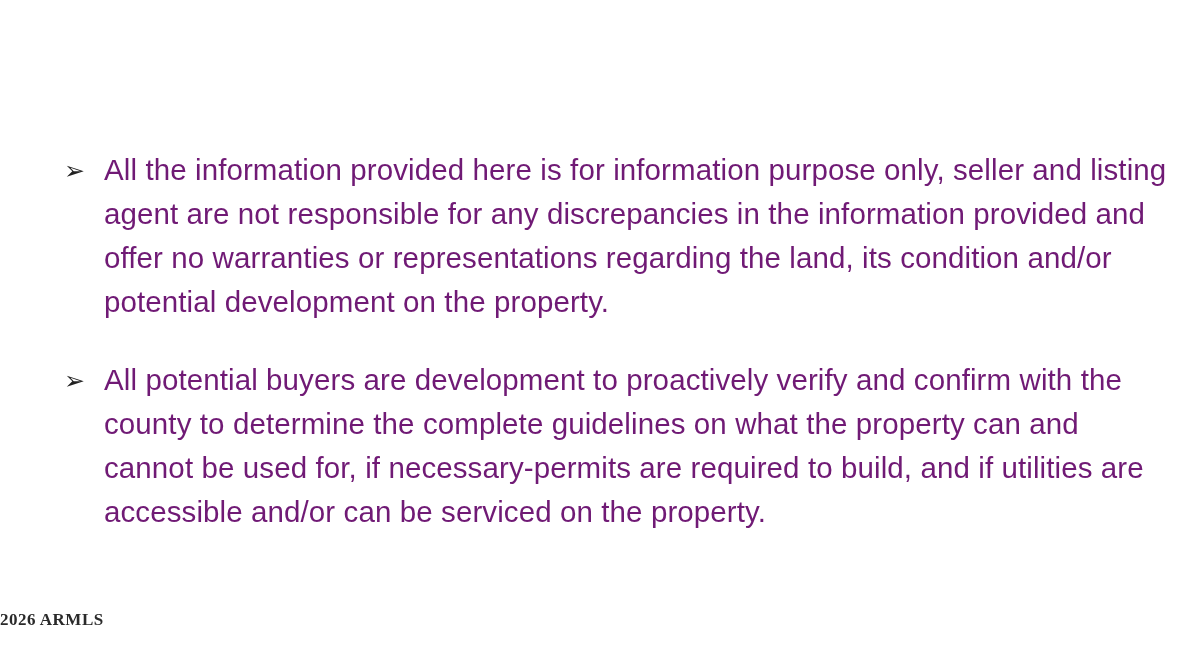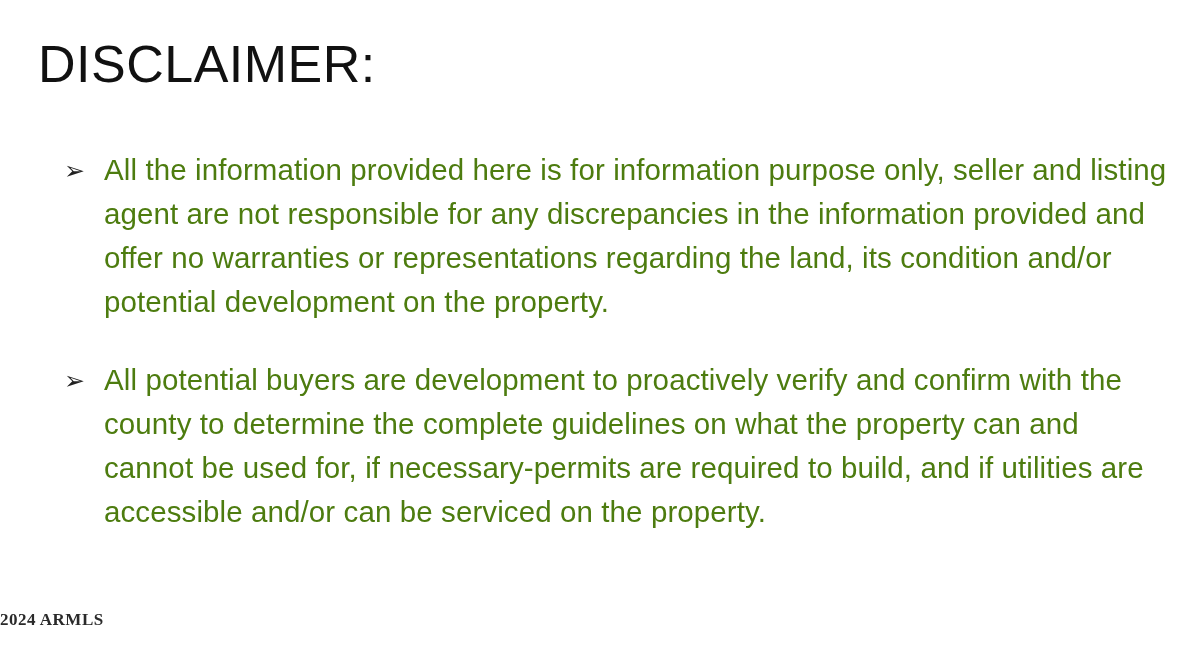--- a/index.html
+++ b/index.html
@@ -53,52 +53,51 @@
     line-height: 44px;
     color: #222222;
     text-align: left;
     padding-left: 2px;
   }
 
   .bullet-text {
     flex: 1 1 auto;
     font-size: 29.5px;
     line-height: 44px;
-    color: #4d7c0f;
+    color: #701a75;
     letter-spacing: 0.1px;
   }
 
   .watermark {
     position: absolute;
     left: 0px;
     bottom: 16px;
     font-size: 17px;
     font-weight: 700;
     color: #2a2a2a;
     font-family: "Liberation Serif", serif;
     letter-spacing: 0.5px;
     white-space: nowrap;
   }
 </style>
 </head>
 <body>
 
 <div class="slide">
 
-  <div class="title">DISCLAIMER:</div>
 
   <div class="bullets">
 
     <div class="bullet">
       <span class="bullet-marker">➢</span>
       <span class="bullet-text">All the information provided here is for information purpose only, seller and listing agent are not responsible for any discrepancies in the information provided and offer no warranties or representations regarding the land, its condition and/or potential development on the property.</span>
     </div>
 
     <div class="bullet">
       <span class="bullet-marker">➢</span>
       <span class="bullet-text">All potential buyers are development to proactively verify and confirm with the county to determine the complete guidelines on what the property can and cannot be used for, if necessary-permits are required to build, and if utilities are accessible and/or can be serviced on the property.</span>
     </div>
 
   </div>
 
-  <div class="watermark">2024 ARMLS</div>
+  <div class="watermark">2026 ARMLS</div>
 
 </div>
 
 </body></html>

